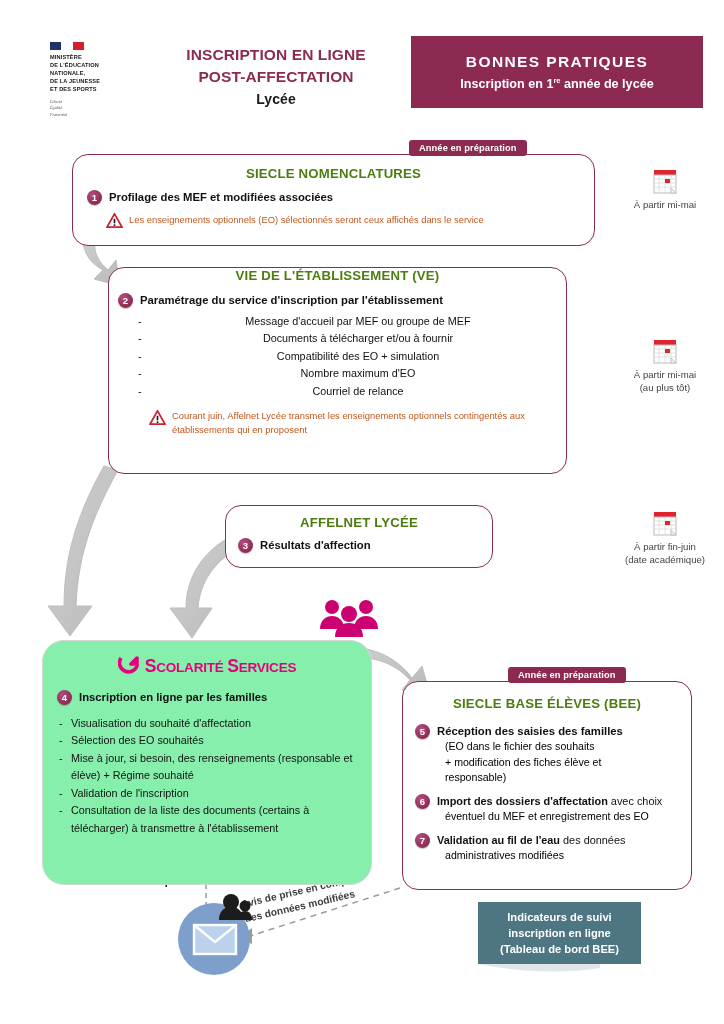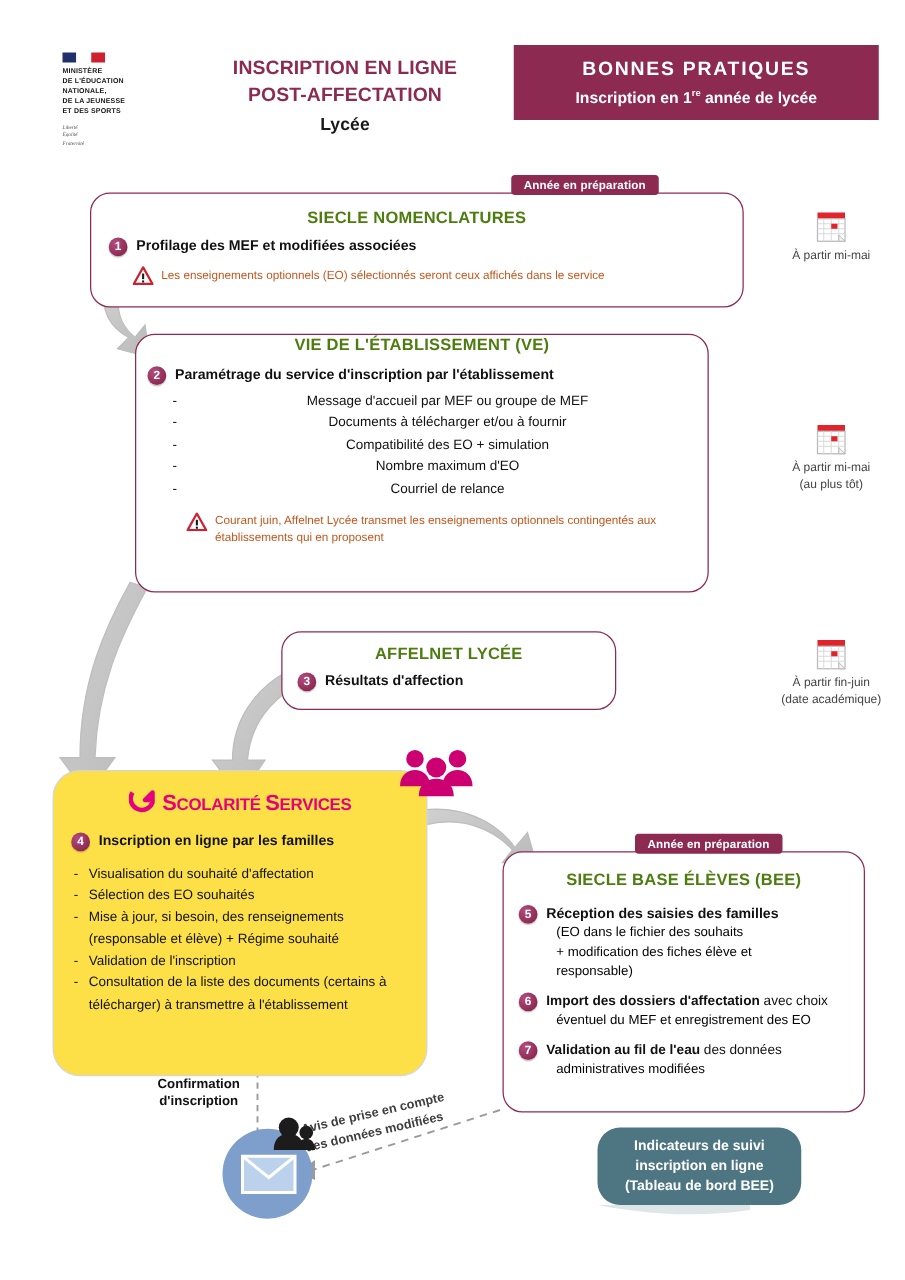--- a/index.html
+++ b/index.html
@@ -21,21 +21,21 @@
   .logo-ministry { font-size:5.6px; font-weight:bold; line-height:1.42;
                    color:#161616; letter-spacing:.15px; }
   .logo-motto { margin-top:5px; font-size:4.2px; line-height:1.55; color:#555;
                 font-style:italic; font-family:"Liberation Serif", serif; }
 
   .title-main { position:absolute; left:150px; top:44px; width:252px;
                 text-align:center; color:#8d2a52; font-weight:bold;
                 font-size:15.5px; line-height:1.42; letter-spacing:.1px; }
   .title-sub  { margin-top:2px; color:#1a1a1a; font-size:14px; font-weight:bold; }
 
-  .banner { position:absolute; left:411px; top:36px; width:292px; height:60px;
+  .banner { position:absolute; left:411px; top:36px; width:292px; height:72px;
             background:#8d2a52; color:#ffffff; display:flex; flex-direction:column;
             align-items:center; justify-content:center; }
   .banner-t1 { font-size:15.5px; font-weight:bold; letter-spacing:1.4px; }
   .banner-t2 { font-size:12.6px; font-weight:bold; margin-top:5px; }
   .banner-t2 sup { font-size:7.5px; vertical-align:super; }
 
   
   .panel { position:absolute; border:1.6px solid #8d2a52; border-radius:16px;
            background:#ffffff; }
   .panel-title { text-align:center; color:#4d7c0f; font-weight:bold;
@@ -61,22 +61,22 @@
 
   .warn { display:flex; align-items:flex-start; gap:6px; }
   .warn-text { color:#c0581f; font-size:9.4px; line-height:1.42; }
 
   
   .calnote { position:absolute; width:110px; text-align:center; }
   .calnote .cal { margin:0 auto 3px auto; }
   .calnote .lbl { font-size:9.6px; color:#444; line-height:1.35; }
 
   
-  .scol-panel { position:absolute; left:42px; top:616px; width:300px; height:245px;
-                background:#fde047; border:1.3px solid #d5d5d5; border-radius:22px; }
+  .scol-panel { position:absolute; left:42px; top:640px; width:330px; height:245px;
+                background:#86efac; border:1.3px solid #d5d5d5; border-radius:22px; }
   .scol-logo { display:flex; align-items:center; justify-content:center;
                gap:5px; margin-top:14px; }
   .scol-word { color:#e5007d; font-weight:bold; font-size:17.5px;
                letter-spacing:-.2px; font-family:"Liberation Sans", sans-serif; }
   .scol-word .sm { font-size:13.5px; }
 
   
   .confirm-lbl { position:absolute; left:113px; top:860px; width:92px;
                  text-align:center; font-size:10.6px; font-weight:bold;
                  color:#111; line-height:1.34; }
@@ -332,19 +332,19 @@
       <circle cx="73" cy="14" r="5.5" fill="#1c1c1c"></circle>
       <path d="M66 28 C66 22 69 19 73 19 C77 19 80 22 80 28 Z" fill="#1c1c1c"></path>
     </g>
   </svg>
 
   <div class="avis-lbl">
     <div>Avis de prise en compte</div>
     <div>des données modifiées</div>
   </div>
 
-  <div class="indic" style="z-index:4;border-radius:18px;">
+  <div class="indic" style="z-index:4;">
     <div>Indicateurs de suivi</div>
     <div>inscription en ligne</div>
     <div>(Tableau de bord BEE)</div>
   </div>
 
 </div>
 
 </body></html>

